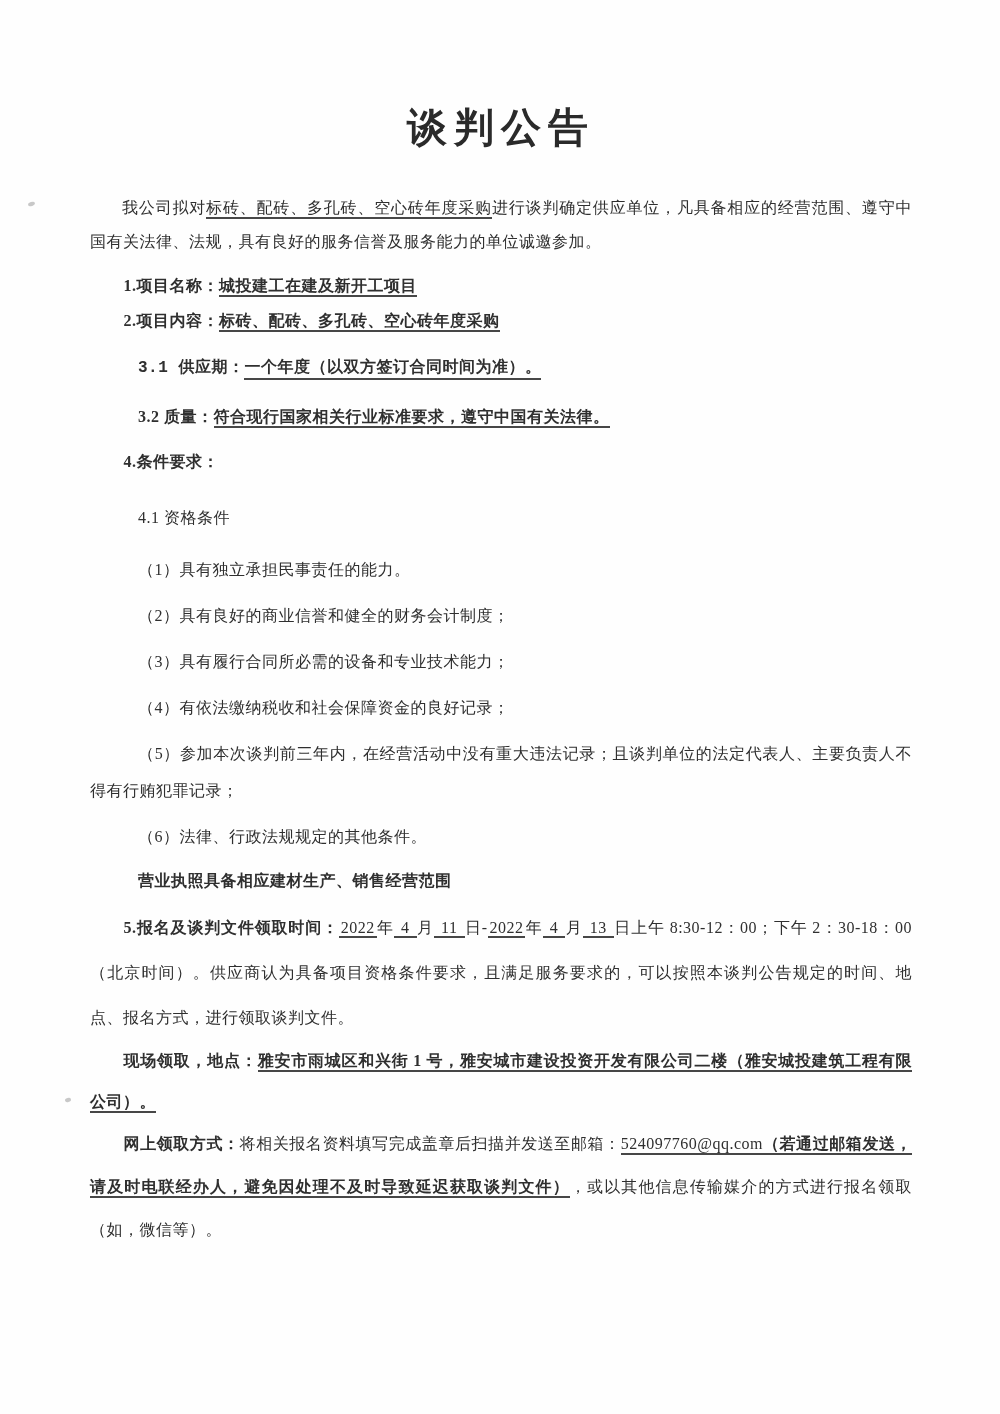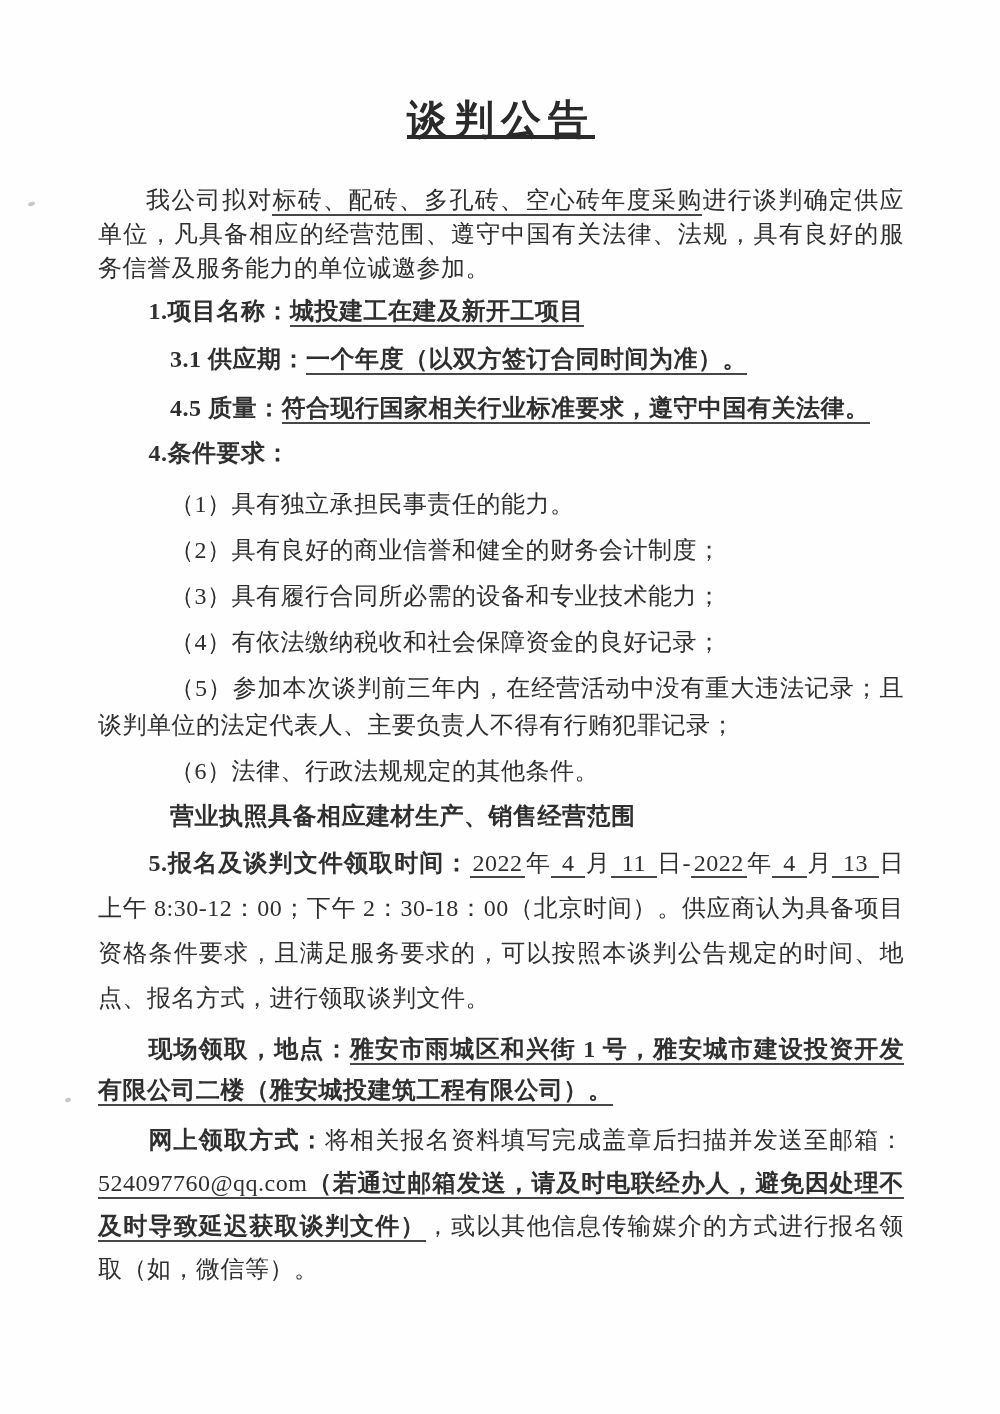--- a/index.html
+++ b/index.html
@@ -14,43 +14,42 @@
   .page {
     padding: 84px 88px 0 90px;
     box-sizing: border-box;
   }
   .doc-title {
     text-align: center;
     font-size: 40px;
     font-weight: bold;
     letter-spacing: 7px;
     color: #2a2a2a;
-    margin: 8px 0 36px 0;
-    text-decoration: underline;
+    margin: 16px 0 36px 0;
   }
   .p {
-    font-size: 24px;
+    font-size: 16px;
     line-height: 34px;
     text-align: justify;
-    margin: 8px;
+    margin: 0;
     letter-spacing: 0.5px;
   }
   .b { font-weight: bold; }
   .u {
     border-bottom: 2px solid #474747;
     padding-bottom: 1px;
   }
   .num { padding: 0 0.45em; }
   .num-wide { padding: 0 0.12em; }
   .intro { text-indent: 2em; margin-bottom: 9px; }
   .indent2 { text-indent: 2.1em; }
   .indent3 { text-indent: 3.0em; }
   .item12 { line-height: 35px; }
   .item3 { margin-top: 7px; }
-  .item31 { margin-top: 13px; }
+  .item31 { margin-top: 13px; font-family: Liberation Mono, monospace; }
   .item32 { margin-top: 15px; }
   .item4 { margin-top: 11px; }
   .item41 { margin-top: 22px; }
   .cond { line-height: 37px; margin-top: 9px; }
   .cond-first { margin-top: 16px; }
   .item42 { margin-top: 7px; }
   .scope { margin-top: 9px; }
   .item5 { margin-top: 7px; line-height: 45px; }
   .item6 { margin-top: 1px; line-height: 40px; }
   .onsite { line-height: 41px; }
@@ -71,28 +70,30 @@
 <div class="speck speck2"></div>
 
 <div class="page">
 
   <h1 class="doc-title">谈判公告</h1>
 
   <p class="p intro"><span>我公司拟对</span><span class="u">标砖、配砖、多孔砖、空心砖年度采购</span><span>进行谈判确定供应单位，凡具备相应的经营范围、遵守中国有关法律、法规，具有良好的服务信誉及服务能力的单位诚邀参加。</span></p>
 
   <p class="p indent2 item12"><span class="b">1.项目名称：</span><span class="b u">城投建工在建及新开工项目</span></p>
 
+  <p class="p indent2 item12"><span class="b">2.项目内容：</span><span class="b u">标砖、配砖、多孔砖、空心砖年度采购</span></p>
 
 
   <p class="p indent3 item31"><span class="b">3.1 供应期：</span><span class="b u">一个年度（以双方签订合同时间为准）。</span></p>
 
-  <p class="p indent3 item32"><span class="b">4.5 质量：</span><span class="b u">符合现行国家相关行业标准要求，遵守中国有关法律。</span></p>
+  <p class="p indent3 item32"><span class="b">3.2 质量：</span><span class="b u">符合现行国家相关行业标准要求，遵守中国有关法律。</span></p>
 
   <p class="p indent2 item4"><span class="b">4.条件要求：</span></p>
 
+  <p class="p indent3 item41"><span>4.1 资格条件</span></p>
 
   <p class="p indent3 cond cond-first">（1）具有独立承担民事责任的能力。</p>
   <p class="p indent3 cond">（2）具有良好的商业信誉和健全的财务会计制度；</p>
   <p class="p indent3 cond">（3）具有履行合同所必需的设备和专业技术能力；</p>
   <p class="p indent3 cond">（4）有依法缴纳税收和社会保障资金的良好记录；</p>
   <p class="p indent3 cond">（5）参加本次谈判前三年内，在经营活动中没有重大违法记录；且谈判单位的法定代表人、主要负责人不得有行贿犯罪记录；</p>
   <p class="p indent3 cond">（6）法律、行政法规规定的其他条件。</p>
 
 
   <p class="p indent3 scope"><span class="b">营业执照具备相应建材生产、销售经营范围</span></p>

